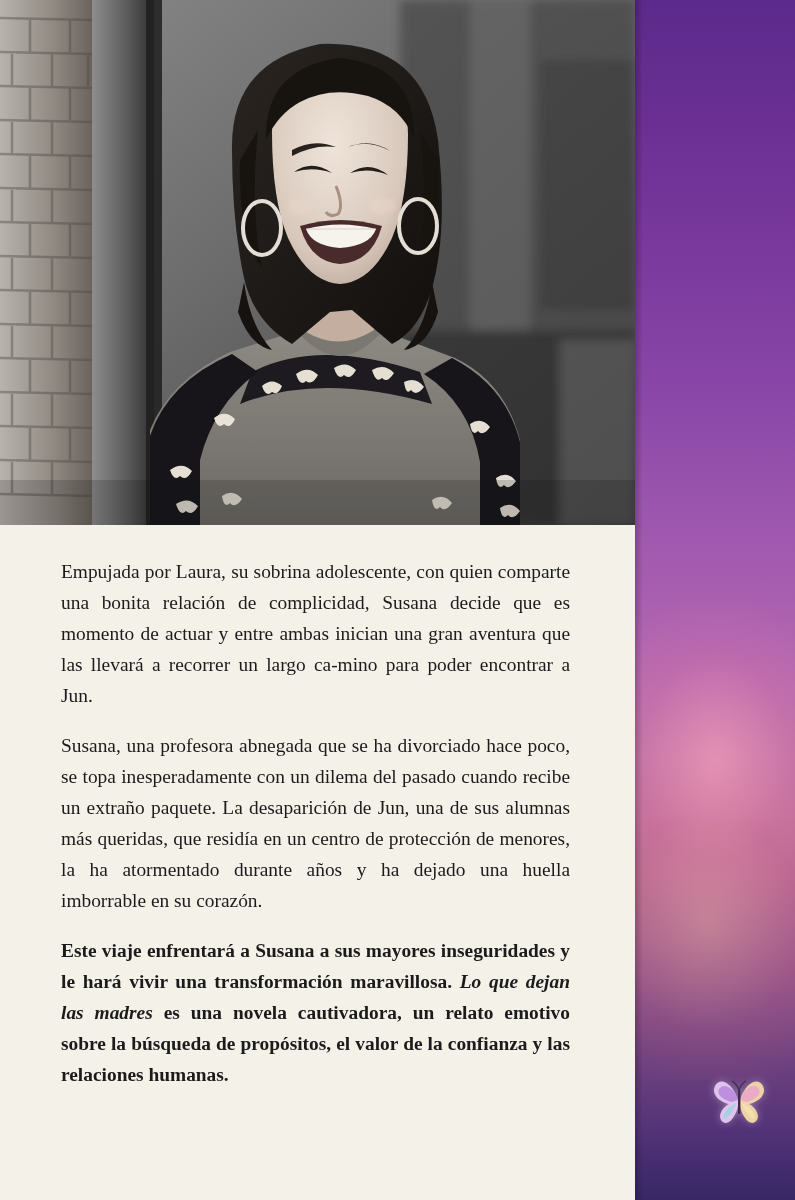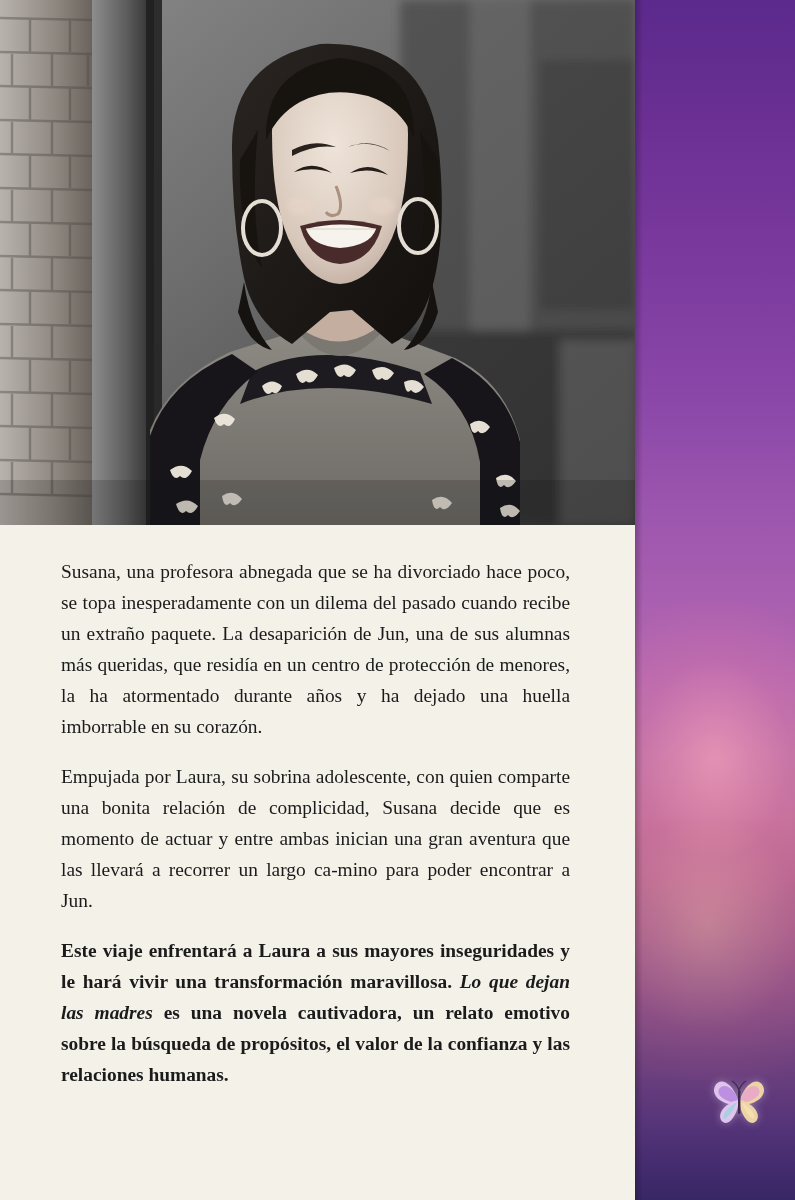--- a/index.html
+++ b/index.html
@@ -273,23 +273,23 @@
           <path d="M244 282 Q250 326 272 350 Q250 346 238 312 Z" fill="#15120f"></path>
           <path d="M432 282 Q426 328 404 350 Q428 346 438 312 Z" fill="#15120f"></path>
         </g>
 
         <rect x="0" y="0" width="635" height="525" fill="url(#bgwall)" opacity="0"></rect>
         <rect x="0" y="480" width="635" height="45" fill="#101010" opacity="0.18"></rect>
       </svg>
     </div>
 
     <div id="blurb">
+      <p>Empujada por Laura, su sobrina adolescente, con quien comparte una bonita relación de complicidad, Susana decide que es momento de actuar y entre ambas inician una gran aventura que las llevará a recorrer un largo ca-mino para poder encontrar a Jun.</p>
       <p>Susana, una profesora abnegada que se ha divorciado hace poco, se topa inesperadamente con un dilema del pasado cuando recibe un extraño paquete. La desaparición de Jun, una de sus alumnas más queridas, que residía en un centro de protección de menores, la ha atormentado durante años y ha dejado una huella imborrable en su corazón.</p>
-      <p>Empujada por Laura, su sobrina adolescente, con quien comparte una bonita relación de complicidad, Susana decide que es momento de actuar y entre ambas inician una gran aventura que las llevará a recorrer un largo ca-mino para poder encontrar a Jun.</p>
-      <p class="bold last"><span>Este viaje enfrentará a Laura a sus mayores inseguridades y le hará vivir una transformación maravillosa. </span><span class="ital">Lo que dejan las madres</span><span> es una novela cautivadora, un relato emotivo sobre la búsqueda de propósitos, el valor de la confianza y las relaciones humanas.</span></p>
+      <p class="bold last"><span>Este viaje enfrentará a Susana a sus mayores inseguridades y le hará vivir una transformación maravillosa. </span><span class="ital">Lo que dejan las madres</span><span> es una novela cautivadora, un relato emotivo sobre la búsqueda de propósitos, el valor de la confianza y las relaciones humanas.</span></p>
     </div>
 
     <div id="bottom">
 
       
       
 
       
       
 

